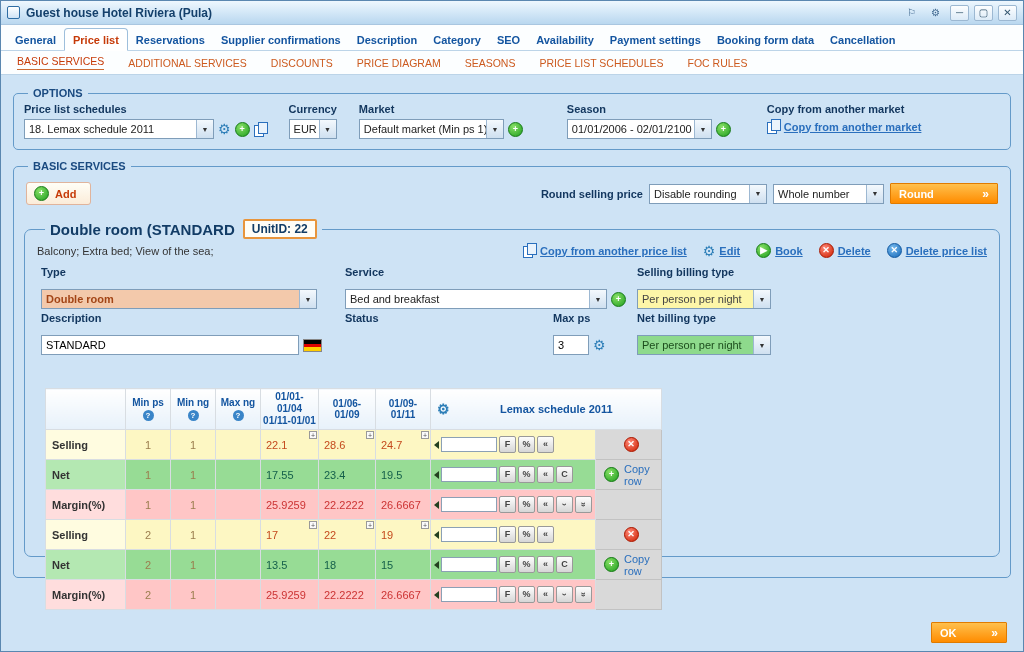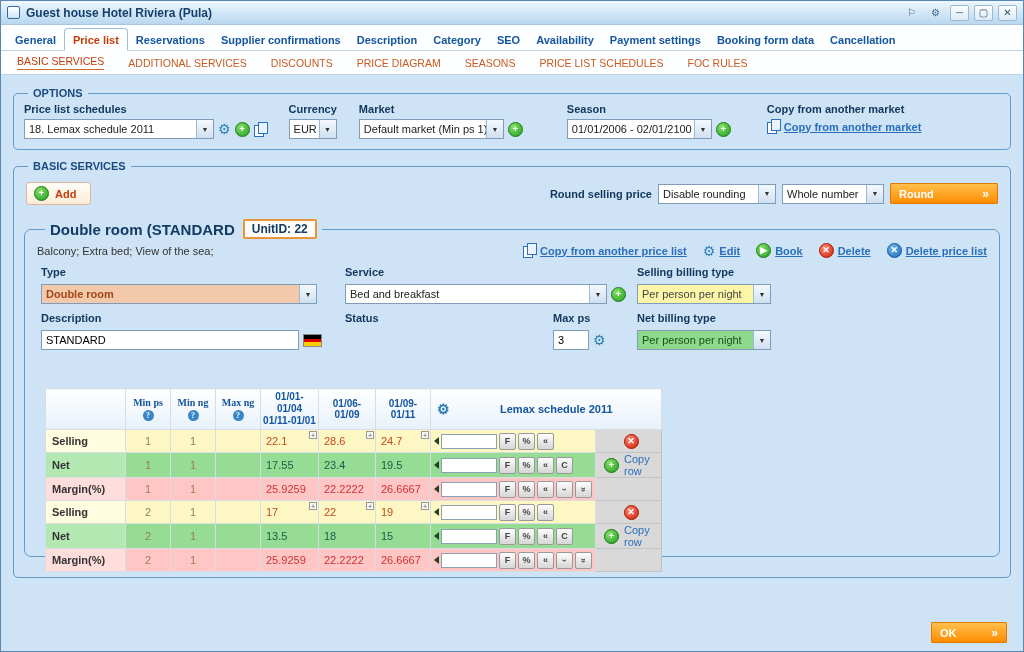--- a/index.html
+++ b/index.html
@@ -42,21 +42,21 @@
   
   .combo { display: flex; border: 1px solid #7f9db9; background: #fff; height: 20px; align-items: stretch; }
   .combo .txt { flex: 1; padding: 3px 4px 0; font-size: 11px; color: #222; white-space: nowrap; overflow: hidden; }
   .combo .caret { width: 17px; background: linear-gradient(#f4f9fd,#cfe0f0); border-left: 1px solid #9db8d2;
                   display: flex; align-items: center; justify-content: center; font-size: 7px; color: #333; }
   .combo.pink .txt { background: #f3c9ab; color: #a34516; font-weight: bold; }
   .combo.yellow .txt { background: #fdf6a8; color: #444; }
   .combo.green .txt { background: #8eda8c; color: #1c4d1c; }
 
   .w190 { width: 190px; } .w48 { width: 48px; } .w145 { width: 145px; }
-  .w112 { width: 118px; } .w96 { width: 102px; justify-content: space-between; }
+  .w112 { width: 118px; } .w96 { width: 111px; justify-content: space-between; }
   .w282 { width: 276px; } .w290 { width: 262px; } .w136 { width: 134px; } .w196 { width: 196px; }
 
   .text-input { border: 1px solid #7f9db9; background: #fff; height: 20px; font-size: 11px;
                 padding: 0 4px; font-family: "Liberation Sans", sans-serif; }
 
   
   .gear { color: #2e7fb8; font-size: 14px; line-height: 1; cursor: pointer; }
   .circ { width: 15px; height: 15px; border-radius: 50%; display: inline-flex; align-items: center;
           justify-content: center; color: #fff; font-size: 9px; font-weight: bold; line-height: 1; flex: none; }
   .circ.green { background: radial-gradient(circle at 35% 30%, #88e066, #1f9e1f); border: 1px solid #157a15; }
@@ -91,34 +91,34 @@
   .unit-fs { margin-top: 14px; border-radius: 7px; height: 338px; padding: 2px 12px 10px; }
   .unit-fs legend { display: flex; align-items: center; gap: 8px; margin-left: 8px; }
   .unit-title { font-size: 15px; font-weight: bold; color: #123c66; }
   .unitid { border: 2px solid #e8953c; background: #fffdf6; padding: 1px 7px; font-size: 12px;
             font-weight: bold; color: #123c66; border-radius: 2px; }
   .unit-meta { display: flex; justify-content: space-between; align-items: center; margin-top: 2px; }
   .amenities { font-size: 11px; color: #333; }
   .unit-links { display: flex; gap: 16px; align-items: center; }
 
   .unit-form { position: relative; height: 96px; margin-top: 8px; }
-  .uf { position: absolute; display: flex; flex-direction: column; gap: 6px; }
+  .uf { position: absolute; display: flex; flex-direction: column; gap: 11px; }
 
   
   .price-table { border-collapse: collapse; margin: 26px 0 0 8px; }
   .price-table th, .price-table td { border: 1px solid #d8dde2; font-size: 11px; }
   .price-table th { background: linear-gradient(#ffffff,#e7f1fa); color: #1455a0; font-size: 10px;
                     font-weight: bold; height: 36px; padding: 2px; }
-  .hwrap { display: flex; flex-direction: column; align-items: center; gap: 2px; font-family: Liberation Serif, serif; }
+  .hwrap { display: flex; flex-direction: column; align-items: center; gap: 2px; }
   .dt2 span { display: block; line-height: 1.2; }
   .schhdr { text-align: left; }
   .schwrap { display: flex; align-items: center; gap: 8px; padding: 0 4px; }
   .schname { flex: 1; text-align: center; font-size: 11px; }
 
-  .price-table td { height: 23px; padding: 0 3px; margin-left: 12px; }
+  .price-table td { height: 30px; padding: 0 3px; margin-left: 12px; }
   .lblcell { font-weight: bold; color: #333; padding-left: 6px !important; }
   .num { text-align: center; color: #9b7d4e; font-size: 10px; }
   .val { position: relative; color: #c44a1d; font-size: 10px; padding-left: 5px !important; }
   .exp { position: absolute; top: 1px; right: 1px; width: 8px; height: 8px; border: 1px solid #999;
          background: #fafafa; color: #555; font-size: 7px; line-height: 7px; text-align: center; }
   .r-selling td { background: #fdf7c3; } .r-selling .lblcell { background: #fffce0; }
   .r-net td { background: #97dc95; } .r-net .lblcell { background: #b4e8b2; }
   .r-net .val { color: #145f4a; }
   .r-margin td { background: #ffc6c6; } .r-margin .lblcell { background: #ffdddd; }
   .r-margin .val { color: #cc3333; }

